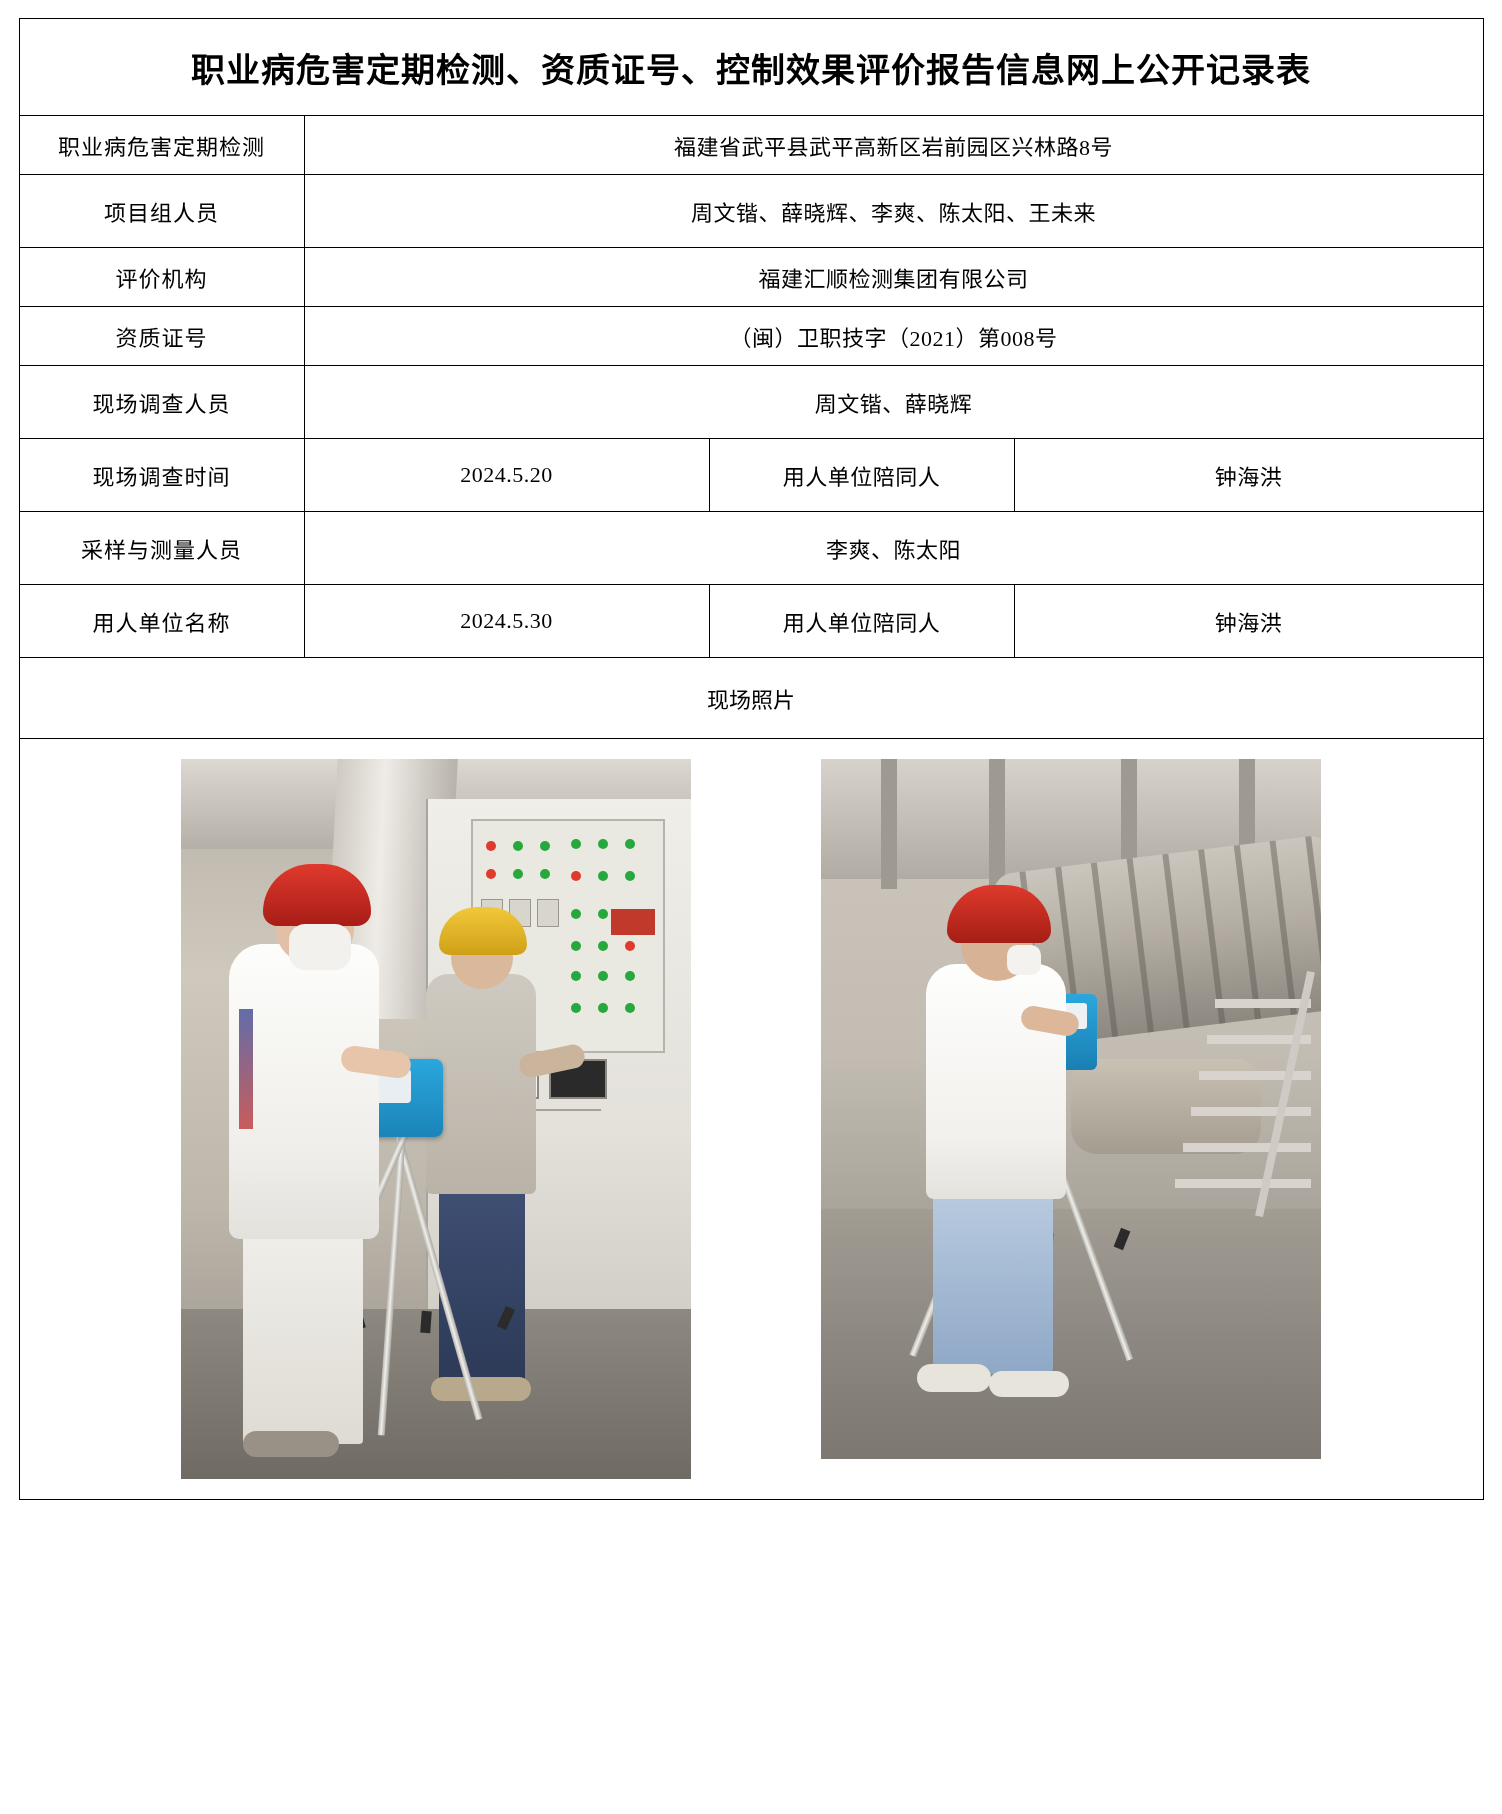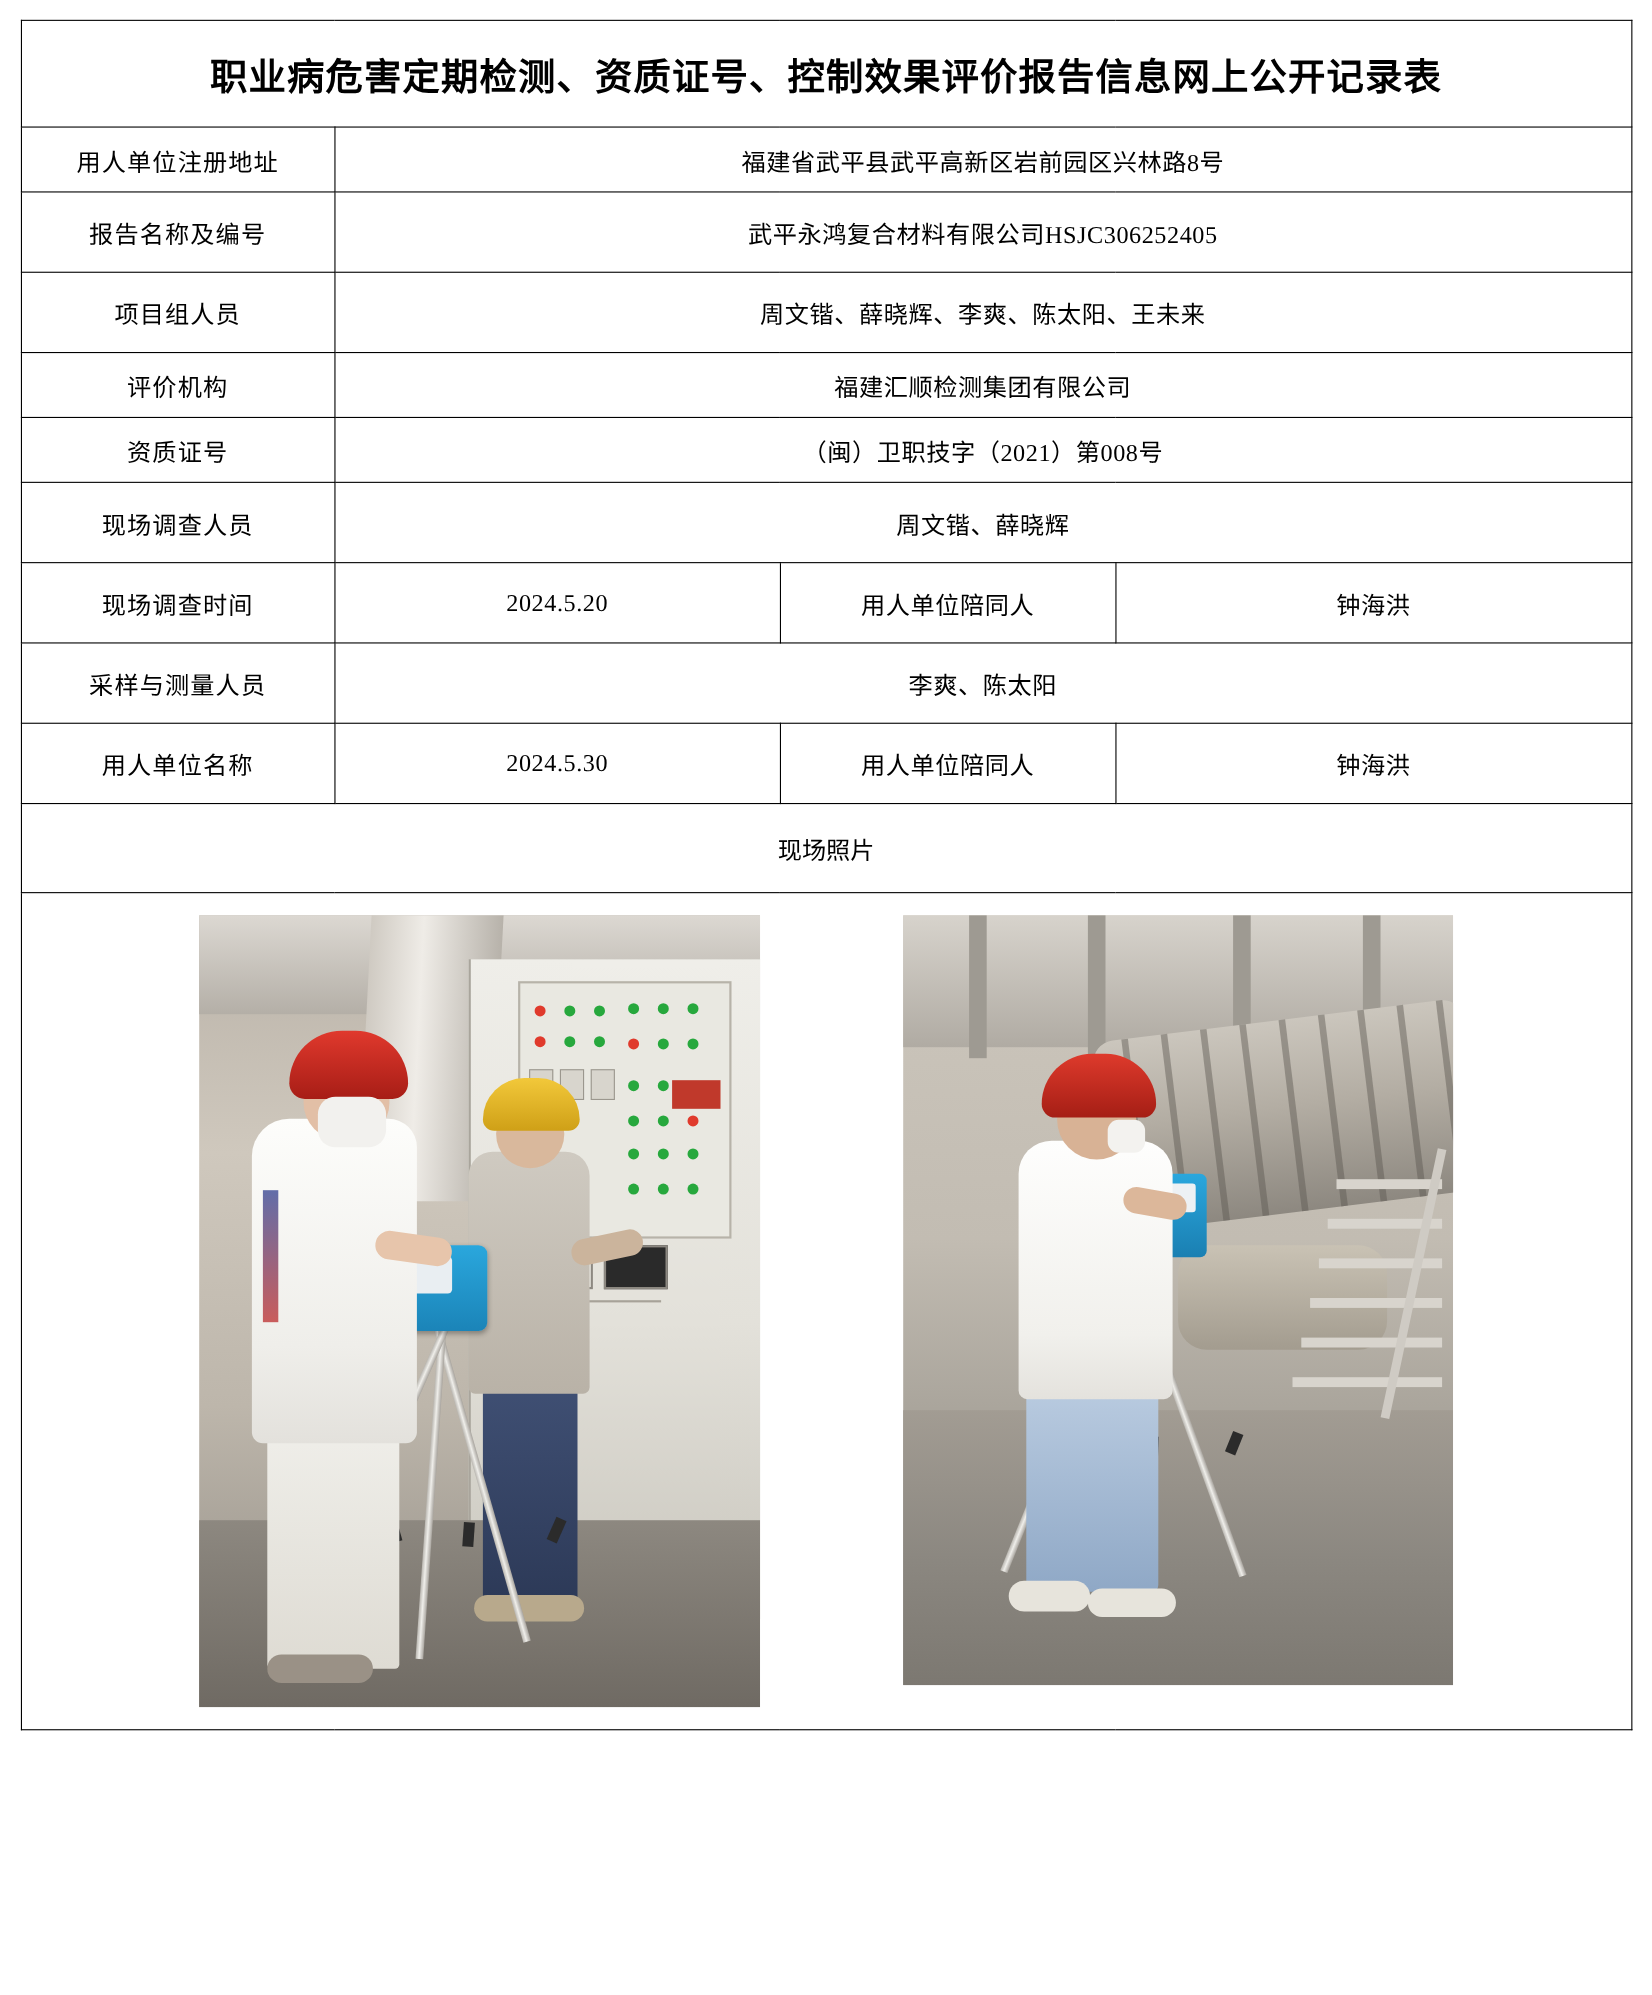--- a/index.html
+++ b/index.html
@@ -297,29 +297,25 @@
       <col style="width:305px">
       <col style="width:469px">
     </colgroup>
     <tbody>
       <tr>
         <td class="title-cell" colspan="4">职业病危害定期检测、资质证号、控制效果评价报告信息网上公开记录表</td>
       </tr>
 
 
       <tr>
-        <td class="label-cell">用人单位注册地址</td>
+        <td class="label-cell">职业病危害定期检测</td>
         <td class="value-cell" colspan="3">福建省武平县武平高新区岩前园区兴林路8号</td>
       </tr>
 
 
-      <tr>
-        <td class="label-cell tall">报告名称及编号</td>
-        <td class="value-cell tall" colspan="3">武平永鸿复合材料有限公司HSJC306252405</td>
-      </tr>
 
       <tr>
         <td class="label-cell tall">项目组人员</td>
         <td class="value-cell tall" colspan="3">周文锴、薛晓辉、李爽、陈太阳、王未来</td>
       </tr>
 
       <tr>
         <td class="label-cell">评价机构</td>
         <td class="value-cell" colspan="3">福建汇顺检测集团有限公司</td>
       </tr>

